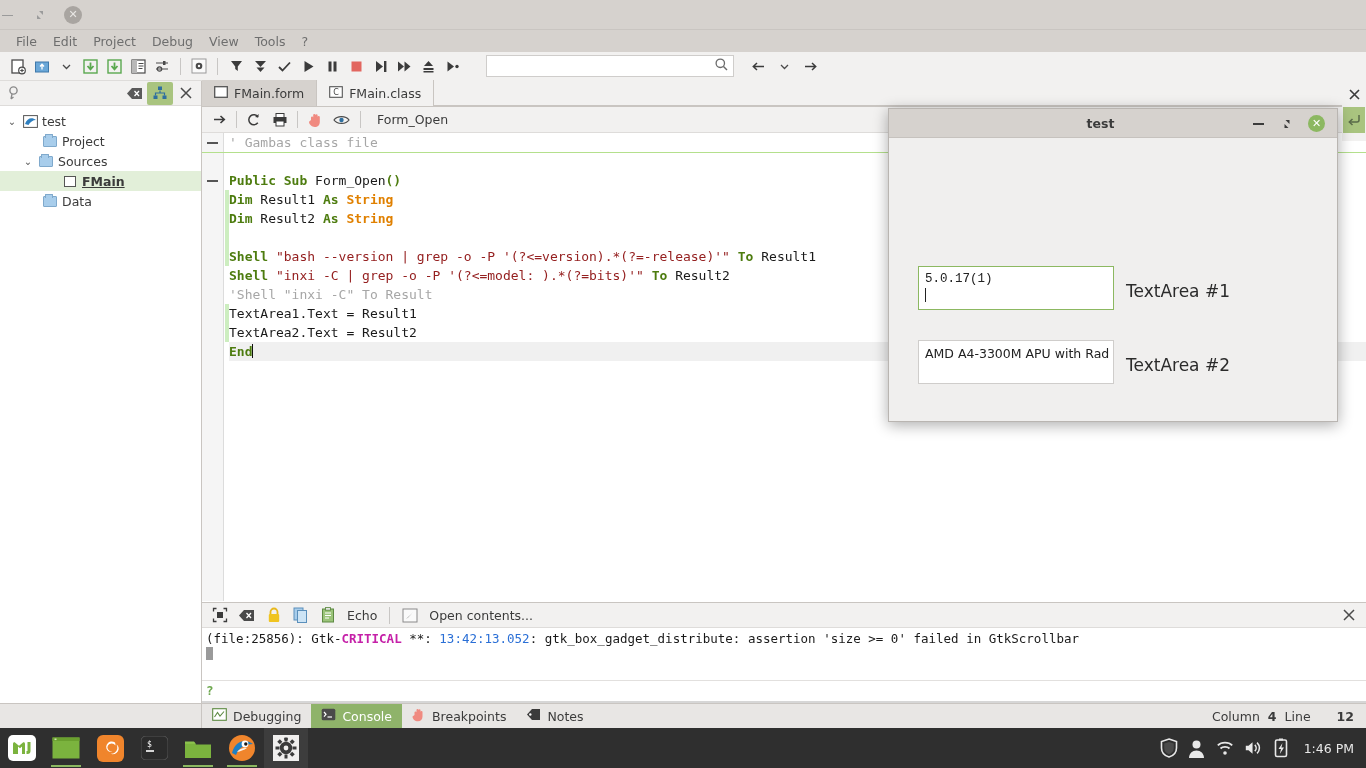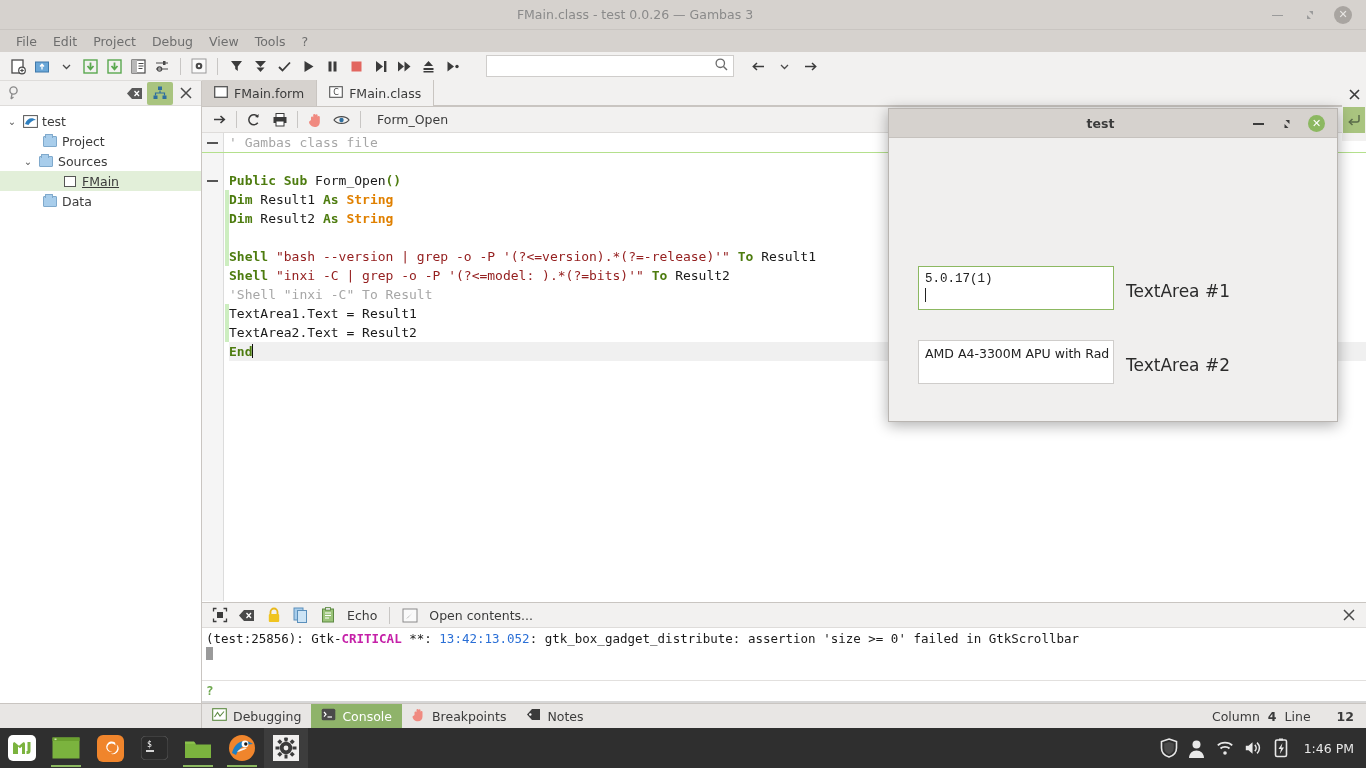--- a/index.html
+++ b/index.html
@@ -78,21 +78,21 @@
   .sb-head .spacer { flex: 1; }
   .sbi-active { background: #a9c47f; border-radius: 2px; }
   .tree { padding-top: 5px; font-size: 12.5px; color: #3b3b3b; }
   .trow {
     display: flex; align-items: center; height: 20px; padding-left: 4px; cursor: pointer;
   }
   .trow.sel { background: #e2efd9; }
   .trow .tw-ch { width: 16px; text-align: center; color: #5a5a5a; font-size: 10px; }
   .trow .tw-ic { width: 20px; display: flex; align-items: center; justify-content: center; }
   .trow .tw-lb { margin-left: 2px; }
-  .trow.sel .tw-lb { font-weight: normal; text-decoration: underline; }
+  .trow.sel .tw-lb { font-weight: bold; text-decoration: underline; }
   .folder {
     width: 14px; height: 11px; background: #a8cdeb; border: 1px solid #7fa9cc; border-radius: 1px;
     position: relative;
   }
   .folder::before {
     content: ""; position: absolute; left: 1px; top: -3px; width: 6px; height: 3px;
     background: #a8cdeb; border: 1px solid #7fa9cc; border-bottom: none; border-radius: 1px 1px 0 0;
   }
   .classbox { width: 12px; height: 11px; border: 1.5px solid #555; background: #fff; }
 
@@ -249,21 +249,20 @@
   .tray { display: flex; align-items: center; gap: 10px; padding-right: 12px; }
   .tray-ic { width: 18px; height: 20px; display: flex; align-items: center; justify-content: center; cursor: pointer; }
   .clock { color: #e8e8e8; font-size: 12.5px; margin-left: 4px; cursor: pointer; }
 </style>
 </head>
 <body>
 
 <div id="app">
 
   <div class="titlebar">
-    <div class="tb-title">FMain.class - test 0.0.26 — Gambas 3</div>
     <div class="tb-btns">
       <div class="tb-btn tb-min"></div>
       <div class="tb-btn tb-max">
         <svg width="16" height="16" viewBox="0 0 16 16">
             <path d="M11 4 L11 8 L7 4 Z M5 12 L5 8 L9 12 Z" fill="#9b9b9b"></path>
           </svg>
       </div>
       <div class="tb-close">
           <span>✕</span>
         </div>
@@ -622,21 +621,21 @@
           </svg>
       </div>
       <div class="con-lbl">Open contents...</div>
       <div class="con-fill"></div>
       <div class="ctbi">
         <svg width="14" height="14" viewBox="0 0 14 14">
             <path d="M2 2 L12 12 M12 2 L2 12" stroke="#4a4a4a" stroke-width="1.5"></path>
           </svg>
       </div>
     </div>
-    <div class="con-out"><span>(test:25856): Gtk-</span><span class="crit">CRITICAL</span><span> **: </span><span class="tstamp">13:42:13.052</span><span>: gtk_box_gadget_distribute: assertion 'size &gt;= 0' failed in GtkScrollbar</span>
+    <div class="con-out"><span>(file:25856): Gtk-</span><span class="crit">CRITICAL</span><span> **: </span><span class="tstamp">13:42:13.052</span><span>: gtk_box_gadget_distribute: assertion 'size &gt;= 0' failed in GtkScrollbar</span>
 <span class="con-cursor"></span></div>
     <div class="con-prompt">?</div>
   </div>
 
   <div class="sb-bottom"></div>
   <div class="bottombar">
     <div class="btab">
       <span>
         <svg width="15" height="13" viewBox="0 0 15 13">
             <rect x="0.7" y="0.7" width="13.6" height="11.6" fill="#fff" stroke="#5d8a42" stroke-width="1.1"></rect>

